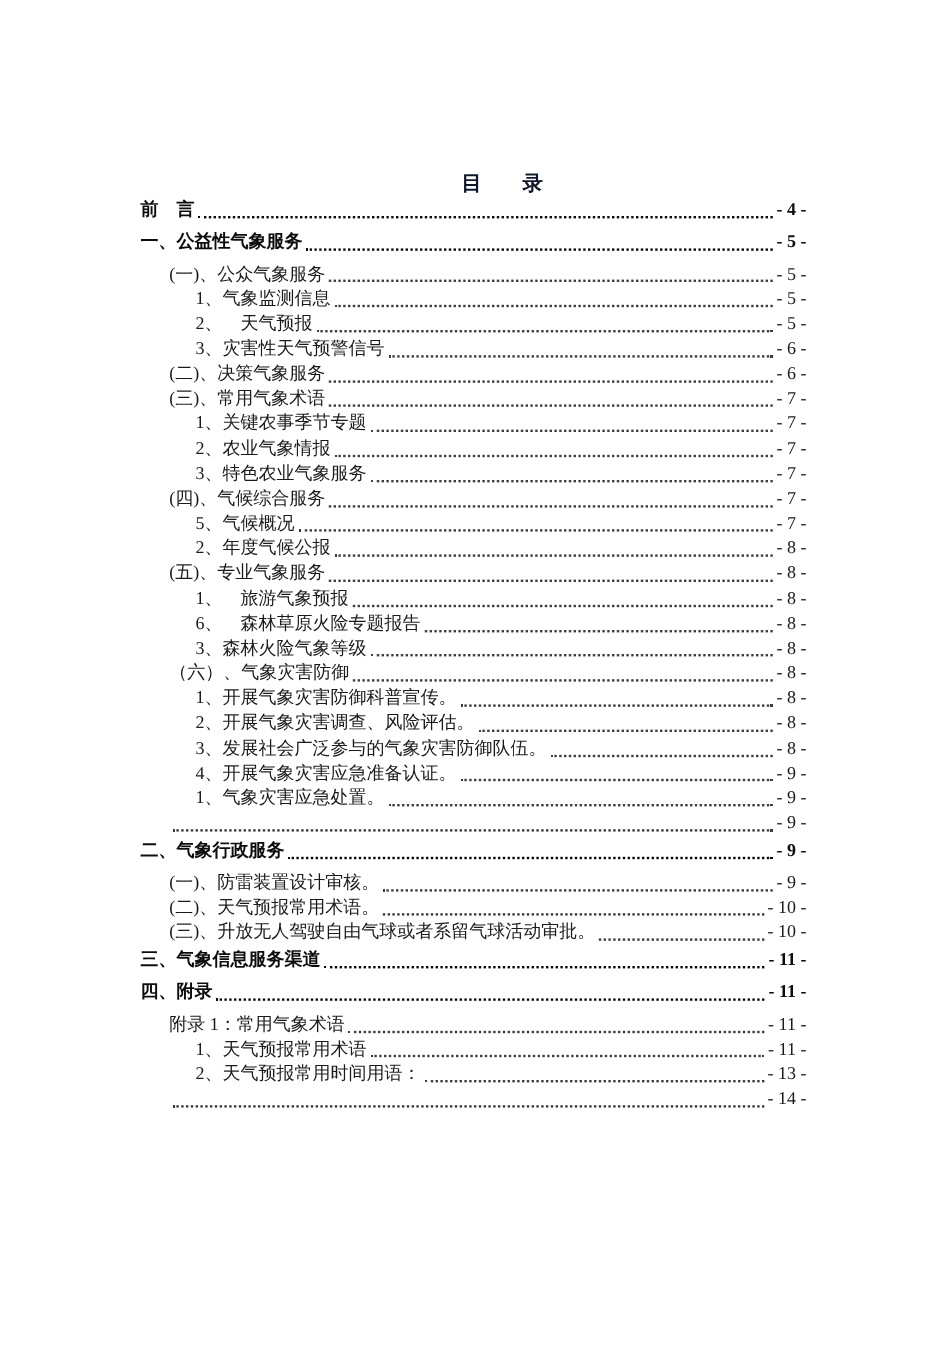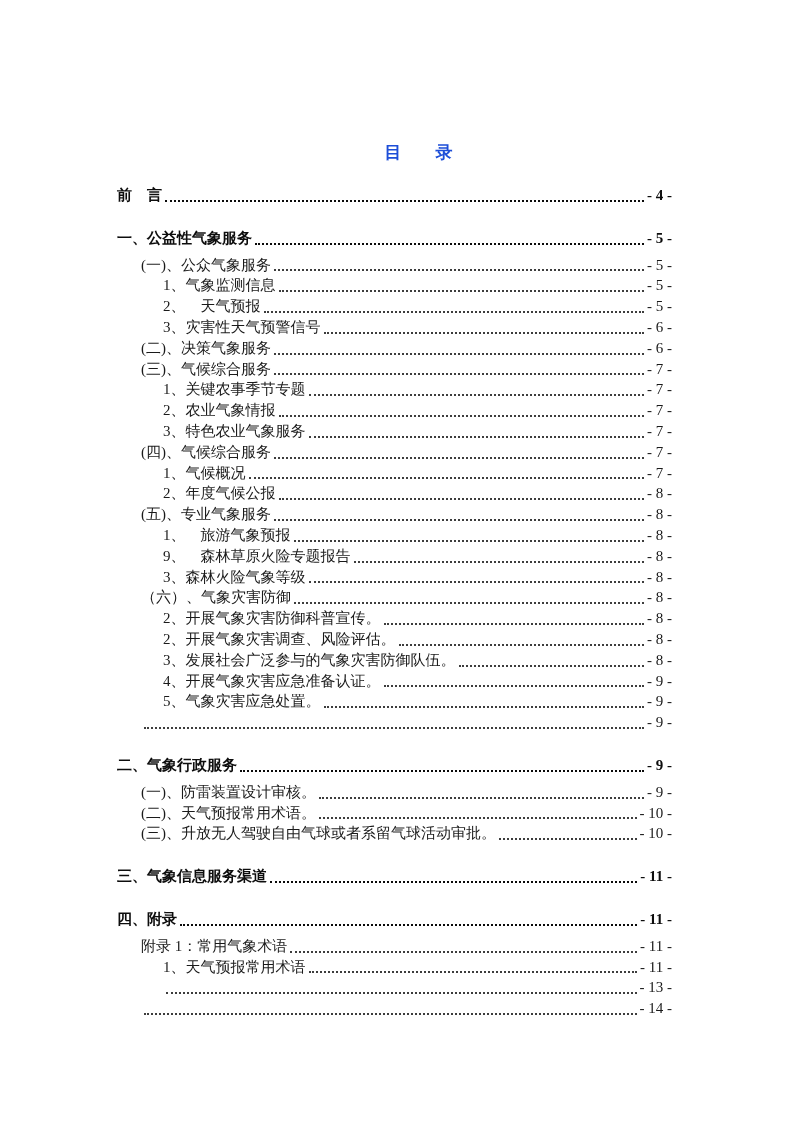--- a/index.html
+++ b/index.html
@@ -22,36 +22,36 @@
     width: 555px;
   }
   .doc-title {
     font-size: 17px;
     font-weight: bold;
     text-align: center;
     text-indent: 48px;
     line-height: 20px;
     margin: 0;
     padding: 0;
-    color: #1d4ed8;
+    color: #0f172a;
   }
   .toc {
     margin-top: 0;
   }
   .toc-row {
     display: flex;
     align-items: baseline;
     height: 20.8px;
     line-height: 20.8px;
     font-size: 15px;
     white-space: nowrap;
   }
   .toc-row.bold {
     font-weight: bold;
-    margin-top: 22px;
+    margin-top: 2px;
     margin-bottom: 6px;
     color: #0d0d0d;
   }
   .toc-row.level-1 { padding-left: 24px; }
   .toc-row.level-2 { padding-left: 46px; }
   .toc-text {
     flex: 0 0 auto;
   }
   .leader {
     flex: 1 1 auto;
@@ -110,21 +110,21 @@
         <span class="toc-text">3、灾害性天气预警信号</span>
         <span class="leader"></span>
         <span class="toc-page">- 6 -</span>
       </div>
       <div class="toc-row level-1">
         <span class="toc-text">(二)、决策气象服务</span>
         <span class="leader"></span>
         <span class="toc-page">- 6 -</span>
       </div>
       <div class="toc-row level-1">
-        <span class="toc-text">(三)、气候综合服务</span>
+        <span class="toc-text">(三)、常用气象术语</span>
         <span class="leader"></span>
         <span class="toc-page">- 7 -</span>
       </div>
       <div class="toc-row level-2">
         <span class="toc-text">1、关键农事季节专题</span>
         <span class="leader"></span>
         <span class="toc-page">- 7 -</span>
       </div>
       <div class="toc-row level-2">
         <span class="toc-text">2、农业气象情报</span>
@@ -135,76 +135,76 @@
         <span class="toc-text">3、特色农业气象服务</span>
         <span class="leader"></span>
         <span class="toc-page">- 7 -</span>
       </div>
       <div class="toc-row level-1">
         <span class="toc-text">(四)、气候综合服务</span>
         <span class="leader"></span>
         <span class="toc-page">- 7 -</span>
       </div>
       <div class="toc-row level-2">
-        <span class="toc-text">1、气候概况</span>
+        <span class="toc-text">5、气候概况</span>
         <span class="leader"></span>
         <span class="toc-page">- 7 -</span>
       </div>
       <div class="toc-row level-2">
         <span class="toc-text">2、年度气候公报</span>
         <span class="leader"></span>
         <span class="toc-page">- 8 -</span>
       </div>
       <div class="toc-row level-1">
         <span class="toc-text">(五)、专业气象服务</span>
         <span class="leader"></span>
         <span class="toc-page">- 8 -</span>
       </div>
       <div class="toc-row level-2">
         <span class="toc-text">1、　旅游气象预报</span>
         <span class="leader"></span>
         <span class="toc-page">- 8 -</span>
       </div>
       <div class="toc-row level-2">
-        <span class="toc-text">9、　森林草原火险专题报告</span>
+        <span class="toc-text">6、　森林草原火险专题报告</span>
         <span class="leader"></span>
         <span class="toc-page">- 8 -</span>
       </div>
       <div class="toc-row level-2">
         <span class="toc-text">3、森林火险气象等级</span>
         <span class="leader"></span>
         <span class="toc-page">- 8 -</span>
       </div>
       <div class="toc-row level-1">
         <span class="toc-text">（六）、气象灾害防御</span>
         <span class="leader"></span>
         <span class="toc-page">- 8 -</span>
       </div>
       <div class="toc-row level-2">
-        <span class="toc-text">2、开展气象灾害防御科普宣传。</span>
+        <span class="toc-text">1、开展气象灾害防御科普宣传。</span>
         <span class="leader"></span>
         <span class="toc-page">- 8 -</span>
       </div>
       <div class="toc-row level-2">
         <span class="toc-text">2、开展气象灾害调查、风险评估。</span>
         <span class="leader"></span>
         <span class="toc-page">- 8 -</span>
       </div>
       <div class="toc-row level-2">
         <span class="toc-text">3、发展社会广泛参与的气象灾害防御队伍。</span>
         <span class="leader"></span>
         <span class="toc-page">- 8 -</span>
       </div>
       <div class="toc-row level-2">
         <span class="toc-text">4、开展气象灾害应急准备认证。</span>
         <span class="leader"></span>
         <span class="toc-page">- 9 -</span>
       </div>
       <div class="toc-row level-2">
-        <span class="toc-text">5、气象灾害应急处置。</span>
+        <span class="toc-text">1、气象灾害应急处置。</span>
         <span class="leader"></span>
         <span class="toc-page">- 9 -</span>
       </div>
       <div class="toc-row level-1">
         <span class="leader"></span>
         <span class="toc-page">- 9 -</span>
       </div>
       <div class="toc-row level-0 bold">
         <span class="toc-text">二、气象行政服务</span>
         <span class="leader"></span>
@@ -239,20 +239,21 @@
         <span class="toc-text">附录 1：常用气象术语</span>
         <span class="leader"></span>
         <span class="toc-page">- 11 -</span>
       </div>
       <div class="toc-row level-2">
         <span class="toc-text">1、天气预报常用术语</span>
         <span class="leader"></span>
         <span class="toc-page">- 11 -</span>
       </div>
       <div class="toc-row level-2">
+        <span class="toc-text">2、天气预报常用时间用语：</span>
         <span class="leader"></span>
         <span class="toc-page">- 13 -</span>
       </div>
       <div class="toc-row level-1">
         <span class="leader"></span>
         <span class="toc-page">- 14 -</span>
       </div>
     </div>
 </div>
 

